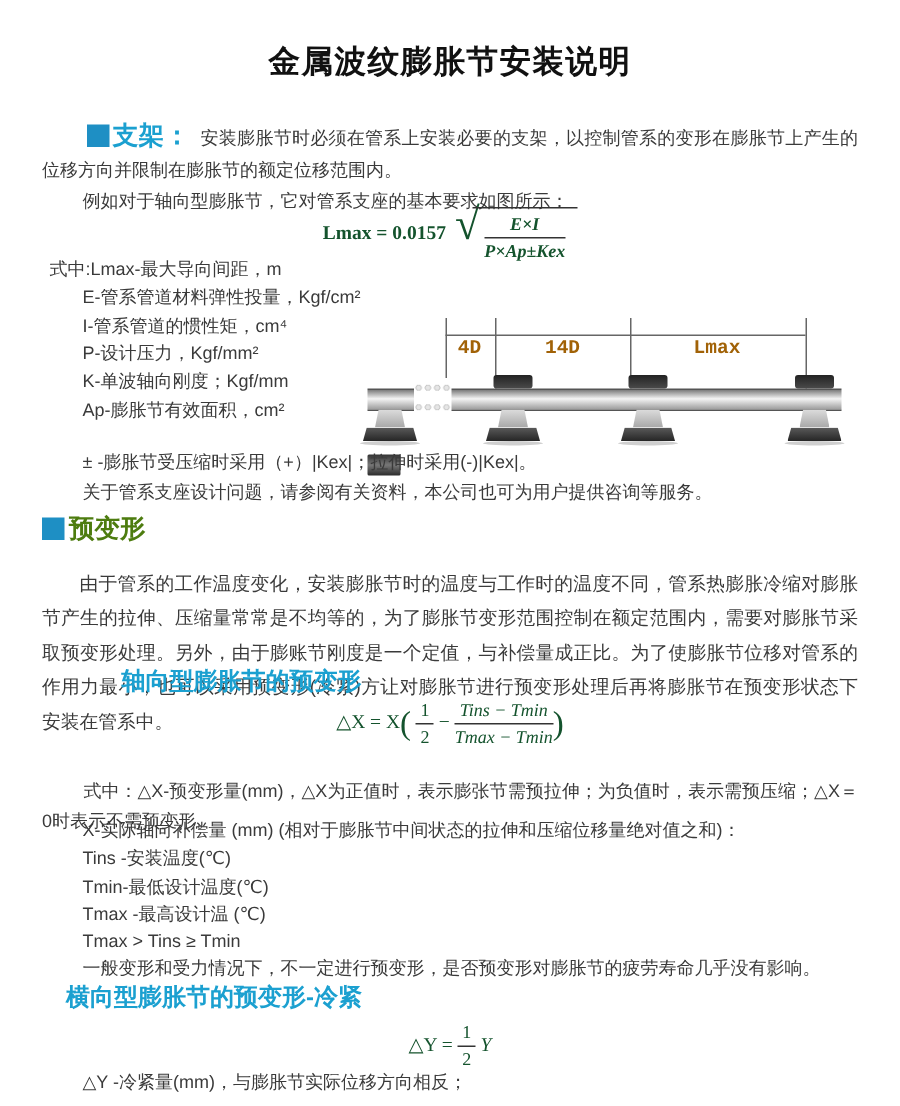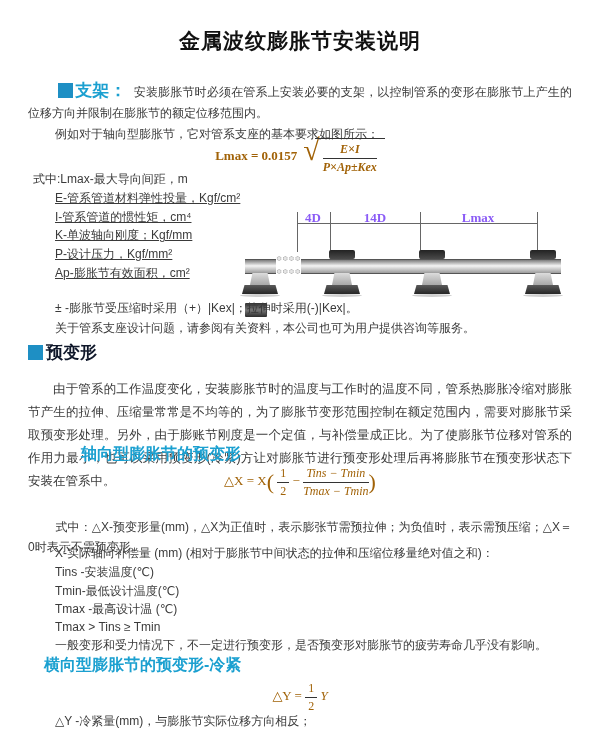--- a/index.html
+++ b/index.html
@@ -9,64 +9,64 @@
 
   .title{top:14px;text-align:center;font-size:21px;font-weight:bold;color:#111;letter-spacing:1px;}
 
   .para{font-size:12px;line-height:21px;text-align:justify;color:#3a3a3a;}
   .p1{top:55px;text-indent:30px;}
   .example{top:99px;text-indent:27px;text-align:left;}
 
   .sq{display:inline-block;width:15px;height:15px;background:#1e8fc4;vertical-align:-2px;margin-right:2px;}
   .sec-inline-label{color:#1ba0d0;font-size:17px;font-weight:bold;margin-right:7px;}
 
-  .formula{font-family:"Liberation Serif","DejaVu Serif",serif;color:#a16207;}
+  .formula{font-family:"Liberation Serif","DejaVu Serif",serif;color:#14532d;}
   .f-center{text-align:center;}
   .lmax{top:122px;font-weight:bold;font-size:13px;}
   .sqrt{display:inline-flex;align-items:flex-start;margin-left:6px;}
   .sqrt-sym{font-size:30px;line-height:30px;font-weight:400;}
   .sqrt-body{border-top:1.2px solid #333;margin-left:-5px;margin-top:3px;padding:3px 8px 0;}
   .frac{display:inline-block;text-align:center;vertical-align:middle;font-size:12px;}
   .frac .num{display:block;border-bottom:1px solid #333;padding:0 3px 1px;}
   .frac .den{display:block;padding-top:1px;}
   .it{font-style:italic;}
 
   .defs{top:157px;font-size:12px;line-height:18.8px;text-align:left;}
   .defs div{white-space:nowrap;}
   .d0{padding-left:5px;}
-  .di{padding-left:27px;text-decoration:underline;}
+  .di{padding-left:27px;}
   .note-line{font-size:12px;line-height:20px;padding-left:27px;text-align:left;}
   .pm{top:285px;}
   .consult{top:305px;}
 
   
   .diagram{position:absolute;left:245px;top:192px;width:330px;height:100px;}
   .dim-h{position:absolute;top:18px;left:52px;width:240px;height:1px;background:#666;}
   .tick{position:absolute;top:7px;width:1px;height:47px;background:#666;}
-  .dim-label{position:absolute;top:5px;font-family:Liberation Serif, serif;
-             font-weight:bold;font-size:13px;color:#8b5cf6;text-align:center;}
+  .dim-label{position:absolute;top:19px;font-family:Liberation Mono, monospace;
+             font-weight:bold;font-size:13px;color:#a16207;text-align:center;}
   .pipe{position:absolute;left:0;top:54px;width:316px;height:13px;
         background:linear-gradient(#7c7c7c,#f4f4f4 45%,#9b9b9b);
         border-top:1px solid #555;border-bottom:1px solid #555;}
   .bellows{position:absolute;left:31px;top:47px;width:25px;height:26px;background:#fff;
            background-image:radial-gradient(circle 3px at 50% 50%, #e6e6e6 40%, #b5b5b5 70%, rgba(255,255,255,0) 75%);
            background-size:6.2px 13px;}
   .support{position:absolute;top:45px;width:36px;height:50px;}
   .clamp{position:absolute;top:0;left:5px;width:26px;height:9px;background:linear-gradient(#222,#4a4a4a);border-radius:2px;}
   .saddle{position:absolute;top:23px;left:8px;width:20px;height:12px;
           background:linear-gradient(#dcdcdc,#a8a8a8);clip-path:polygon(12% 0,88% 0,100% 100%,0 100%);}
   .base{position:absolute;top:35px;left:0;width:36px;height:9px;
         background:linear-gradient(#5a5a5a,#262626);clip-path:polygon(7% 0,93% 0,100% 100%,0 100%);}
   .shadow{position:absolute;top:44px;left:-2px;width:40px;height:3px;background:#cfcfcf;border-radius:50%;}
   .anchor-block{position:absolute;left:3px;top:53px;width:22px;height:14px;
                 background:linear-gradient(#333,#777 50%,#2c2c2c);border-radius:1px;}
 
   .sec-head{display:flex;align-items:center;gap:3px;}
   .sec2{top:328px;}
-  .sec-label{color:#0f172a;font-size:17px;font-weight:bold;}
+  .sec-label{color:#4d7c0f;font-size:17px;font-weight:bold;}
 
   .body-para{top:352px;font-size:12.5px;line-height:23px;text-align:justify;text-indent:2em;}
 
   .sub-head{font-size:16px;font-weight:bold;color:#1ba0d0;}
   .axial-head{top:431px;left:58px;right:28px;text-align:left;padding-left:23px;}
   .lateral-head{top:642px;left:44px;}
 
   .dx{top:453px;font-size:13px;}
   .paren{font-size:22px;font-weight:300;vertical-align:middle;position:relative;top:-1px;}
   .dy{top:668px;font-size:13px;}
@@ -90,22 +90,22 @@
     <span>Lmax = 0.0157</span><span class="sqrt">
         <span class="sqrt-sym">√</span>
         <span class="sqrt-body"><span class="frac it"><span class="num">E×I</span><span class="den">P×Ap±Kex</span></span></span>
       </span>
   </div>
 
   <div class="abs defs">
     <div class="d0">式中:Lmax-最大导向间距，m</div>
     <div class="di">E-管系管道材料弹性投量，Kgf/cm²</div>
     <div class="di">I-管系管道的惯性矩，cm⁴</div>
+    <div class="di">P-设计压力，Kgf/mm²</div>
     <div class="di">K-单波轴向刚度；Kgf/mm</div>
-    <div class="di">P-设计压力，Kgf/mm²</div>
     <div class="di">Ap-膨胀节有效面积，cm²</div>
   </div>
 
   <div class="diagram">
     <div class="dim-h"></div>
     <div class="tick" style="left:52px"></div>
     <div class="tick" style="left:85px"></div>
     <div class="tick" style="left:175px"></div>
     <div class="tick" style="left:292px"></div>
     <div class="dim-label" style="left:48px;width:40px">4D</div>

